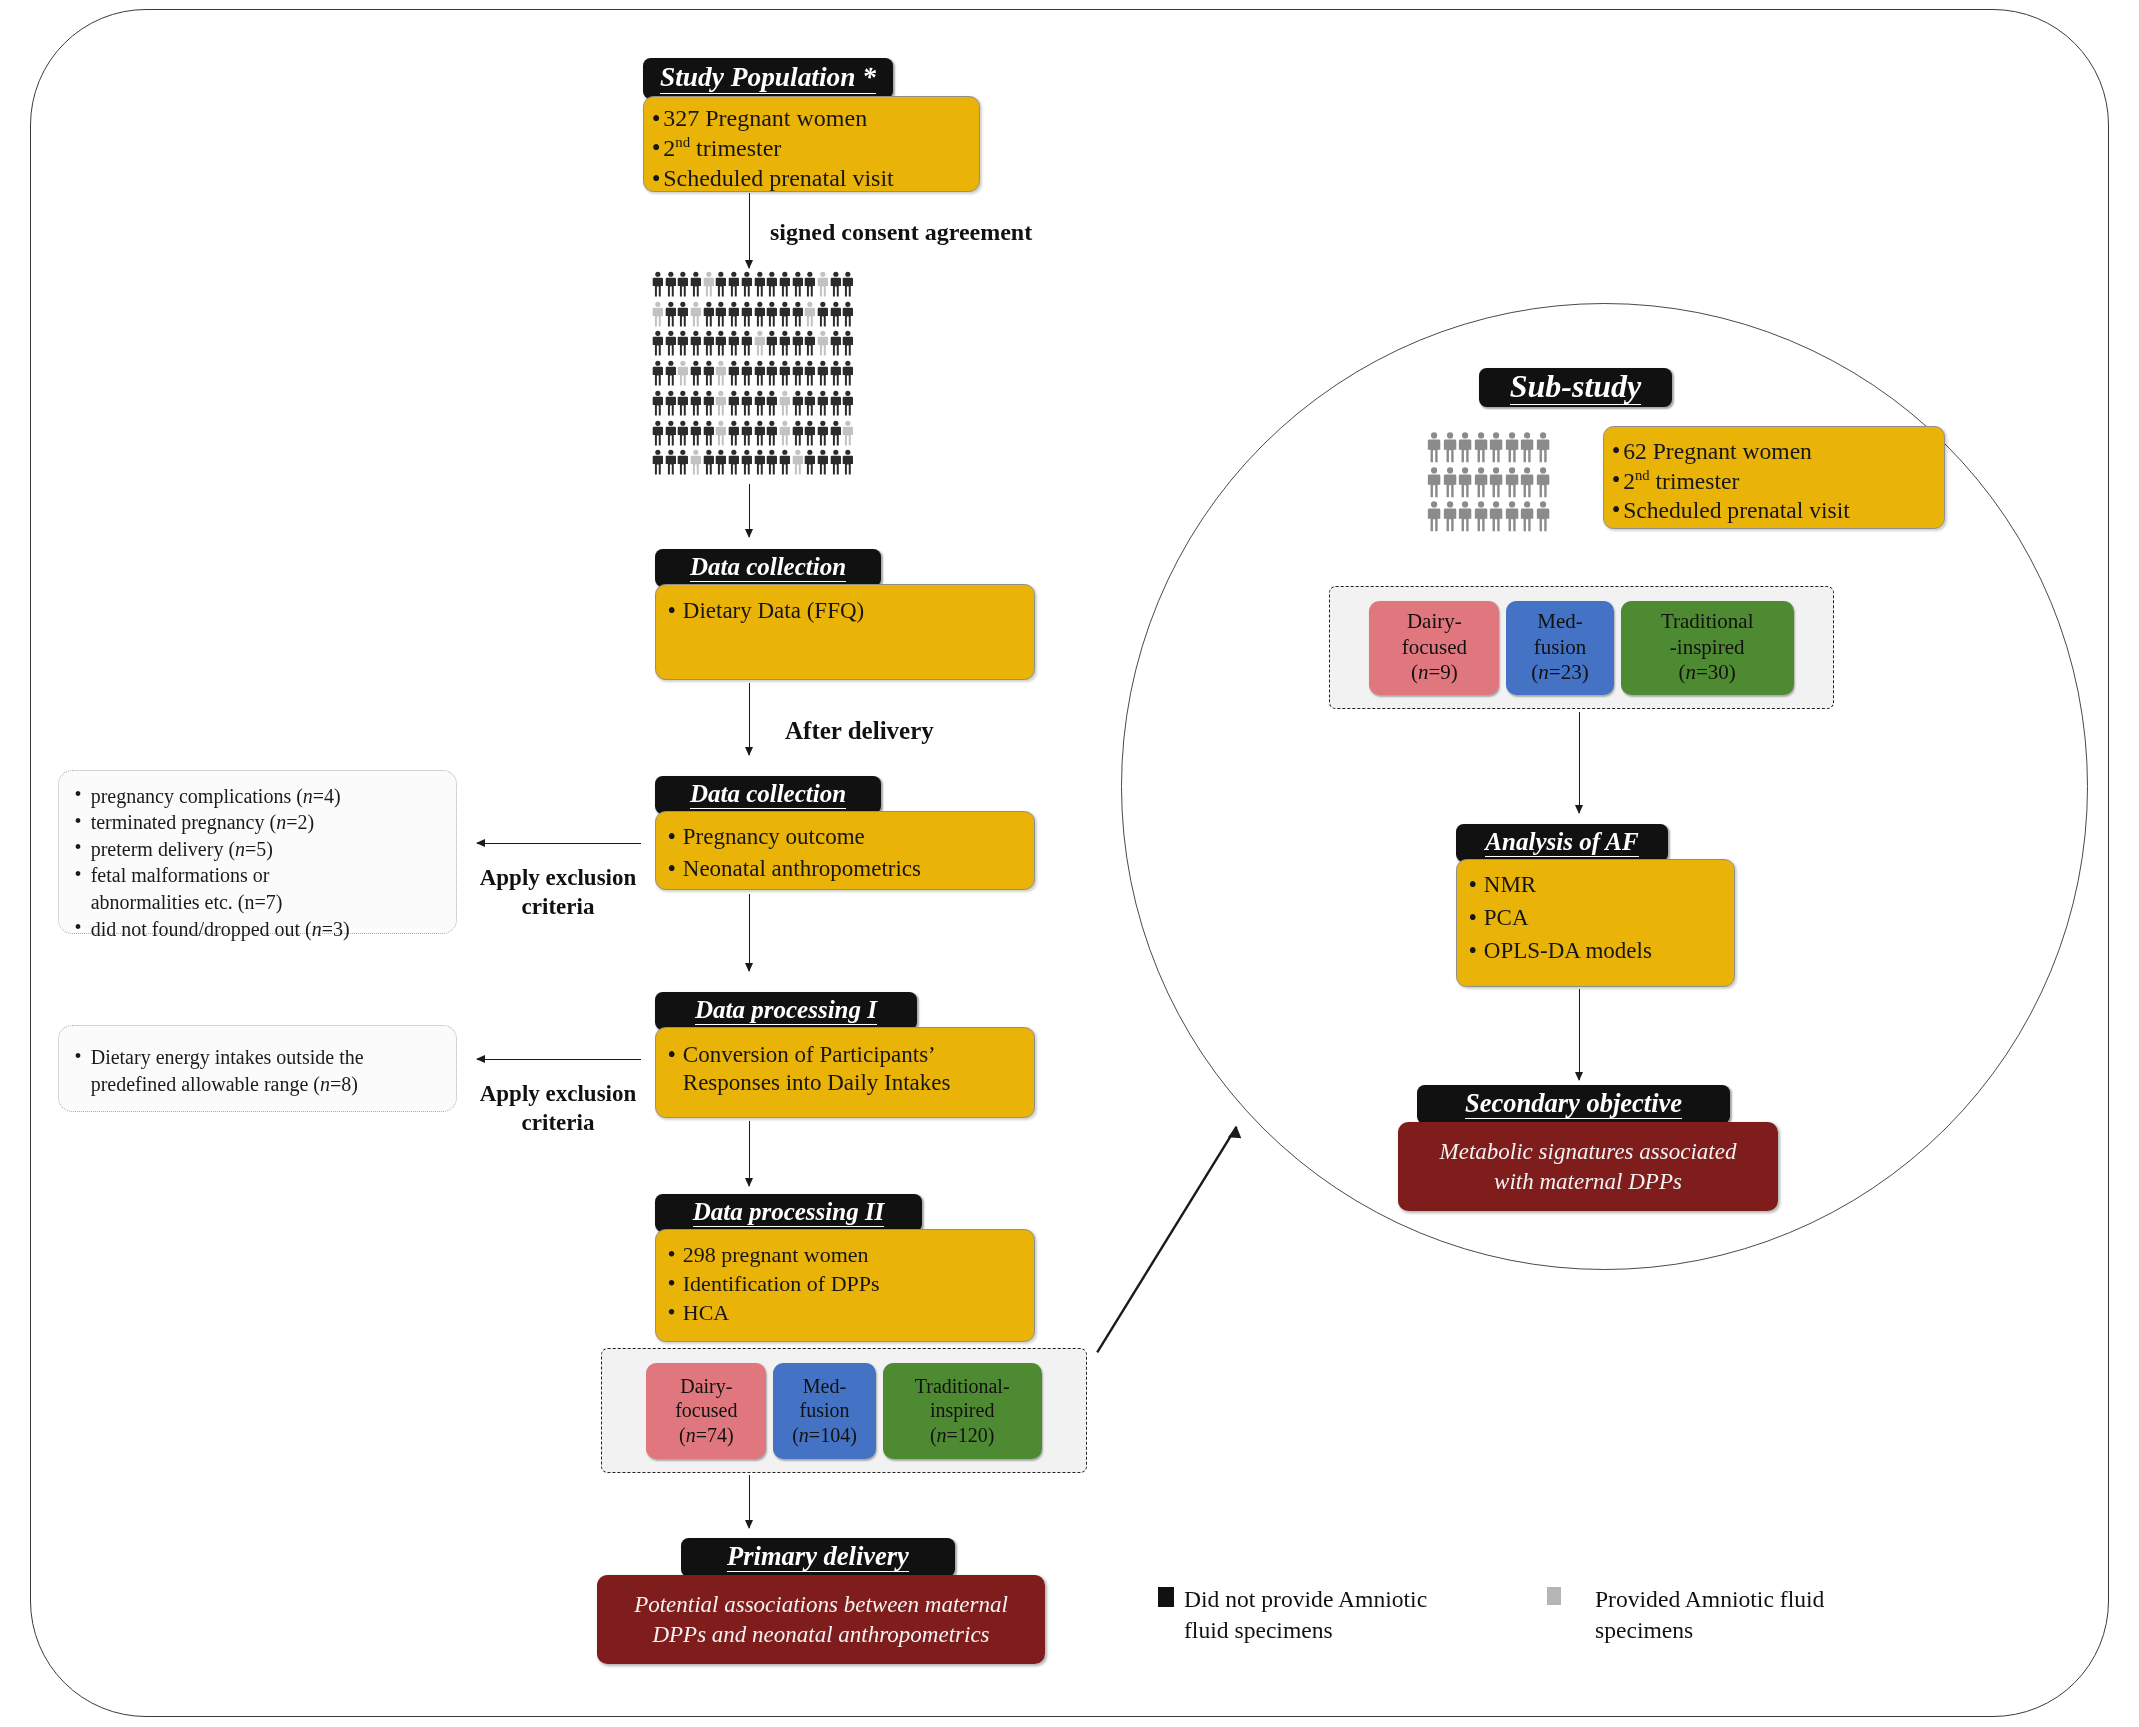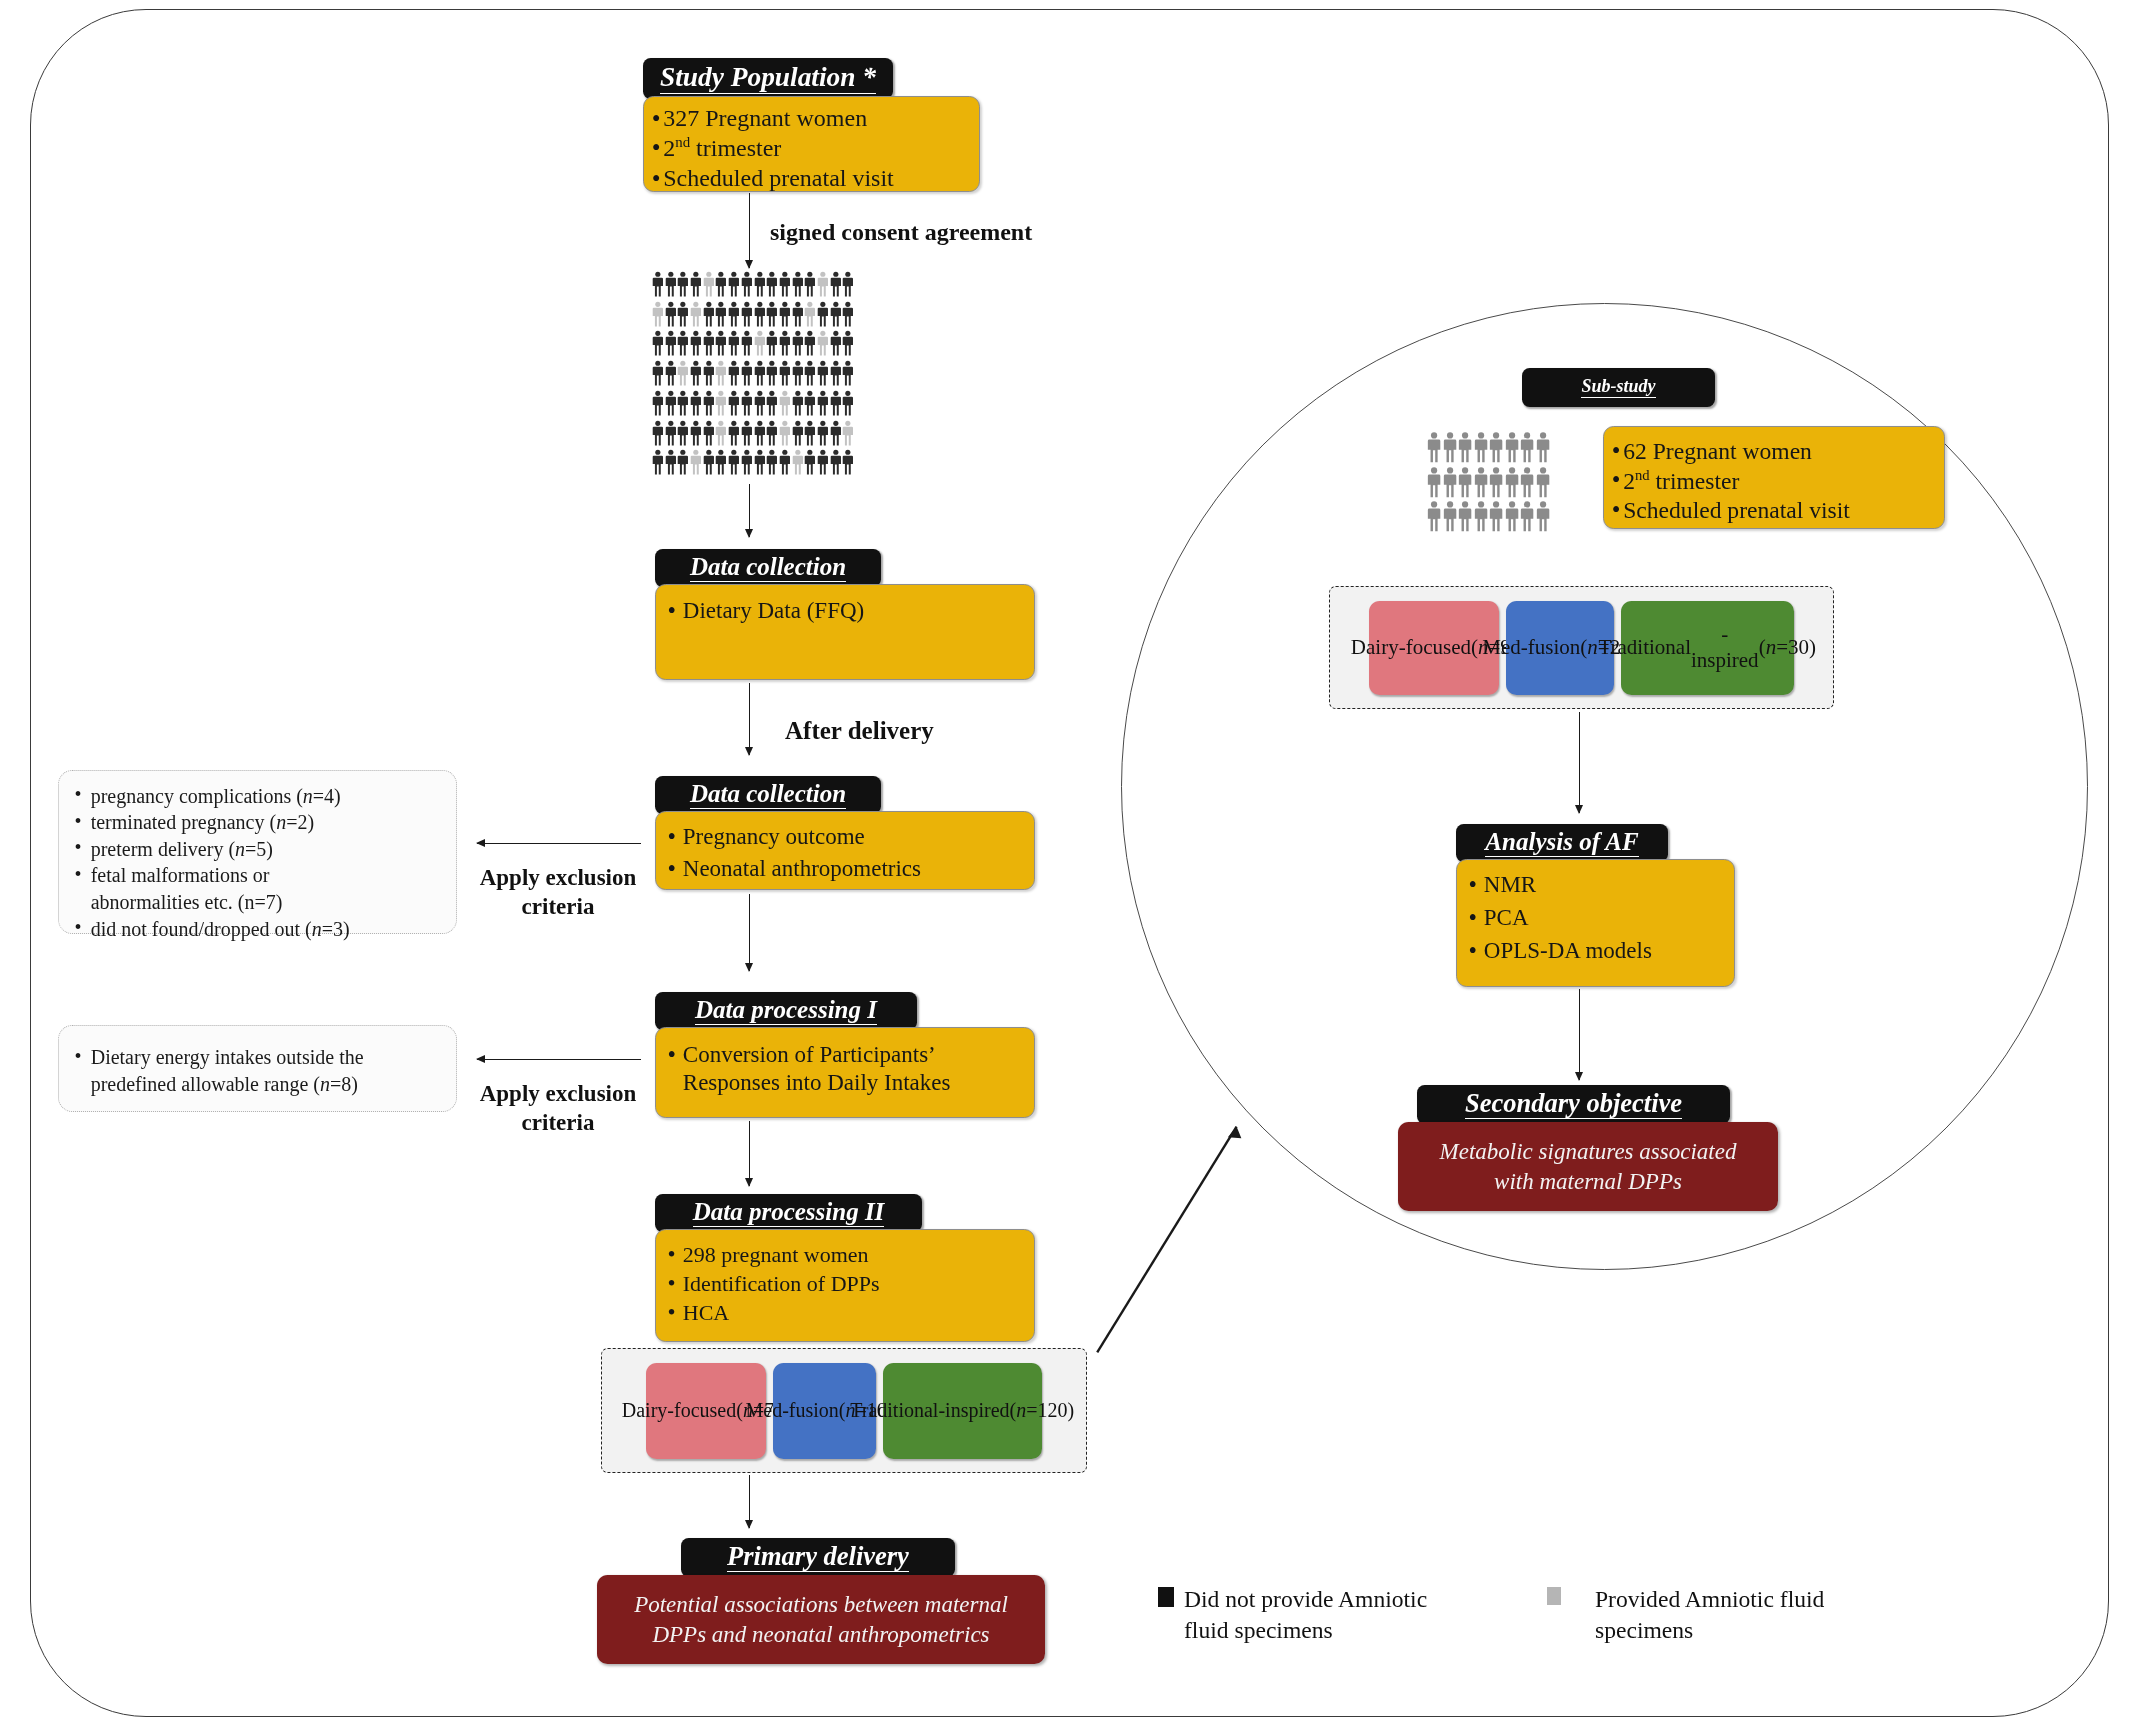--- a/index.html
+++ b/index.html
@@ -38,21 +38,21 @@
   .dashbox li::before{content:"\2022";position:absolute;left:8.7px;top:-1.4px;}
 
   
   .objbox{position:absolute;background:#7f1d1d;border-radius:10.6px;color:#f2f2f2;
     font-style:italic;text-align:center;display:flex;align-items:center;justify-content:center;
     box-shadow:1.4px 1.9px 2.9px rgba(0,0,0,.3);line-height:1.3;box-sizing:border-box;}
 
   
   .cluster{position:absolute;background:#f2f2f2;border:1.9px dashed #222;border-radius:6.7px;
     box-sizing:border-box;display:flex;align-items:center;justify-content:center;gap:6.7px;}
-  .dpp{border-radius:10.6px;display:flex;flex-direction:row;align-items:center;
+  .dpp{border-radius:10.6px;display:flex;flex-direction:column;align-items:center;
     justify-content:center;text-align:center;color:#111;line-height:1.22;box-sizing:border-box;
     box-shadow:1px 1.4px 1.9px rgba(0,0,0,.3);}
 
   
   .varrow{position:absolute;width:0;border-left:1.9px solid #1a1a1a;}
   .varrow::after{content:"";position:absolute;left:-5.3px;bottom:-1px;
     border-left:4.3px solid transparent;border-right:4.3px solid transparent;border-top:9.6px solid #1a1a1a;}
   .harrow-l{position:absolute;height:0;border-top:1.9px solid #1a1a1a;}
   .harrow-l::after{content:"";position:absolute;left:-1px;top:-4.8px;
     border-top:4.3px solid transparent;border-bottom:4.3px solid transparent;border-right:9.6px solid #1a1a1a;}
@@ -643,21 +643,21 @@
   <div class="hdr" style="left:681px;top:1538px;width:274px;height:39px;font-size:26.5px;">
     <span>Primary delivery</span>
   </div>
   <div class="objbox" style="left:597px;top:1575px;width:448px;height:89px;font-size:23px;">
     <div>
       <div>Potential associations between maternal</div>
       <div>DPPs and neonatal anthropometrics</div>
     </div>
   </div>
 
-  <div class="hdr" style="left:1479px;top:368px;width:193px;height:39px;font-size:18px;margin-left:43px;">
+  <div class="hdr" style="left:1479px;top:368px;width:193px;height:39px;font-size:32px;">
     <span>Sub-study</span>
   </div>
 
   <div class="people" id="substudy-people" style="left: 1427px; top: 431px; width: 123px; height: 101px; grid-template-columns: repeat(8, 1fr); grid-template-rows: repeat(3, 1fr); gap: 1.4px;">
       <div><svg class="person" viewBox="0 0 10 22" xmlns="http://www.w3.org/2000/svg">
           <circle cx="5" cy="2.4" r="2.2" fill="#8b8b8b"></circle>
           <path d="M1.6 5.3 h6.8 a1 1 0 0 1 1 1 v6.2 h-1.9 v8.9 h-1.7 v-8.6 h-1.6 v8.6 h-1.7 v-8.9 h-1.9 v-6.2 a1 1 0 0 1 1 -1 z" fill="#8b8b8b"></path>
         </svg></div>
       <div><svg class="person" viewBox="0 0 10 22" xmlns="http://www.w3.org/2000/svg">
           <circle cx="5" cy="2.4" r="2.2" fill="#8b8b8b"></circle>

